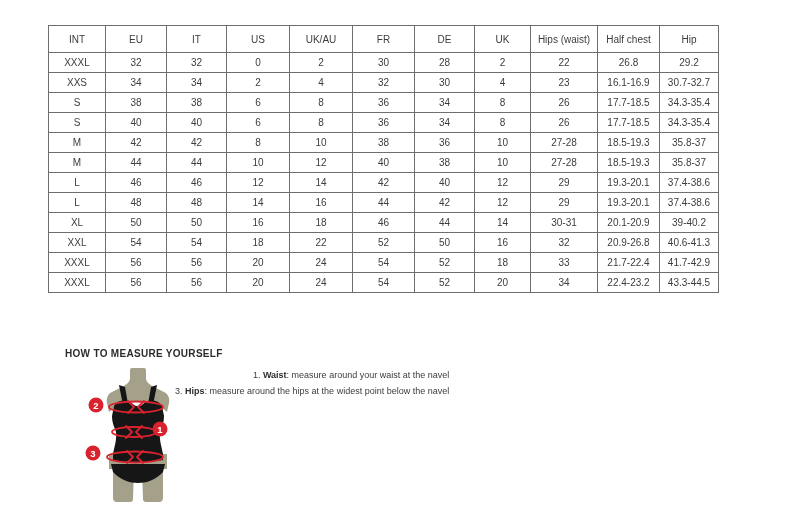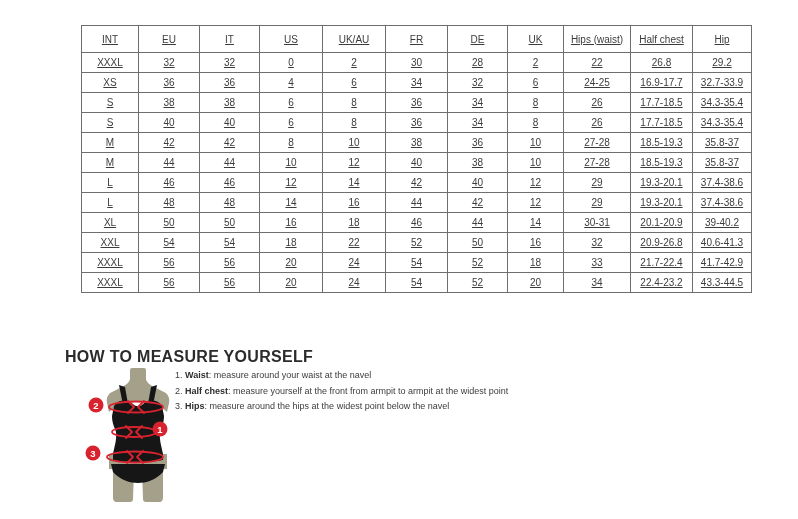--- a/index.html
+++ b/index.html
@@ -5,53 +5,53 @@
   * { margin: 0; padding: 0; box-sizing: border-box; }
   html, body { background: #ffffff; }
   body {
     width: 798px; height: 519px;
     position: relative;
     font-family: "Liberation Sans", "DejaVu Sans", sans-serif;
     color: #3c3c3c;
     overflow: hidden;
   }
   .size-table {
-    position: absolute; left: 81px; top: 25px;
+    position: absolute; left: 48px; top: 25px;
     width: 670px;
     border-collapse: collapse;
     table-layout: fixed;
     font-size: 10px;
     color: #3c3c3c;
     border: 1px solid #4d4d4d;
-    text-decoration: underline;
   }
   .size-table th, .size-table td {
     border: 1px solid #6e6e6e;
     text-align: center;
     vertical-align: middle;
     font-weight: 400;
     padding: 0;
     white-space: nowrap;
     overflow: hidden;
   }
   .size-table th { height: 27px; }
   .size-table td { height: 20px; }
   .measure-section { position: absolute; left: 65px; top: 348px; width: 560px; }
   .measure-title {
-    font-size: 16px;
+    font-size: 10px;
     font-weight: bold;
     color: #2b2b2b;
     letter-spacing: 0.3px;
   }
   .measure-figure { position: absolute; left: 13px; top: 20px; }
   .steps {
     position: absolute; left: 110px; top: 23px;
     list-style: none;
     font-size: 9px;
     color: #3c3c3c;
+    text-align: right;
   }
   .steps li { margin-bottom: 6.5px; line-height: 9px; }
   .steps .step-label { font-weight: bold; color: #2e2e2e; }
 </style>
 </head>
 <body>
 
 <table class="size-table">
   <colgroup>
     <col style="width:57px">
@@ -89,31 +89,31 @@
         <td>0</td>
         <td>2</td>
         <td>30</td>
         <td>28</td>
         <td>2</td>
         <td>22</td>
         <td>26.8</td>
         <td>29.2</td>
       </tr>
       <tr>
-        <td>XS</td>
-        <td>36</td>
-        <td>36</td>
+        <td>XXS</td>
+        <td>34</td>
+        <td>34</td>
+        <td>2</td>
         <td>4</td>
-        <td>6</td>
-        <td>34</td>
         <td>32</td>
-        <td>6</td>
-        <td>24-25</td>
-        <td>16.9-17.7</td>
-        <td>32.7-33.9</td>
+        <td>30</td>
+        <td>4</td>
+        <td>23</td>
+        <td>16.1-16.9</td>
+        <td>30.7-32.7</td>
       </tr>
       <tr>
         <td>S</td>
         <td>38</td>
         <td>38</td>
         <td>6</td>
         <td>8</td>
         <td>36</td>
         <td>34</td>
         <td>8</td>
@@ -296,21 +296,17 @@
       </g>
     </g>
   </svg>
 
   <ol class="steps">
     <li>
       <span>1.</span>
       <span class="step-label">Waist</span><span>: measure around your waist at the navel</span>
     </li>
     <li>
-      <span>2.</span>
-      <span class="step-label">Half chest</span><span>: measure yourself at the front from armpit to armpit at the widest point</span>
-    </li>
-    <li>
       <span>3.</span>
       <span class="step-label">Hips</span><span>: measure around the hips at the widest point below the navel</span>
     </li>
   </ol>
 </div>
 
 </body></html>

